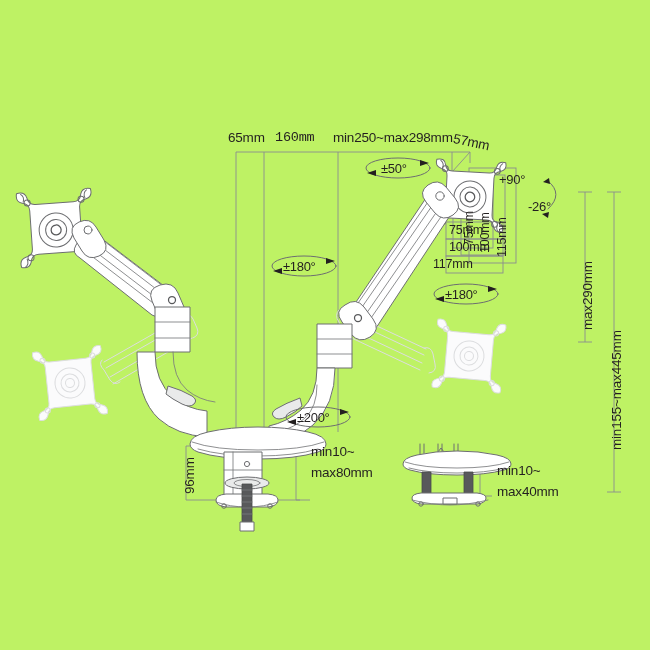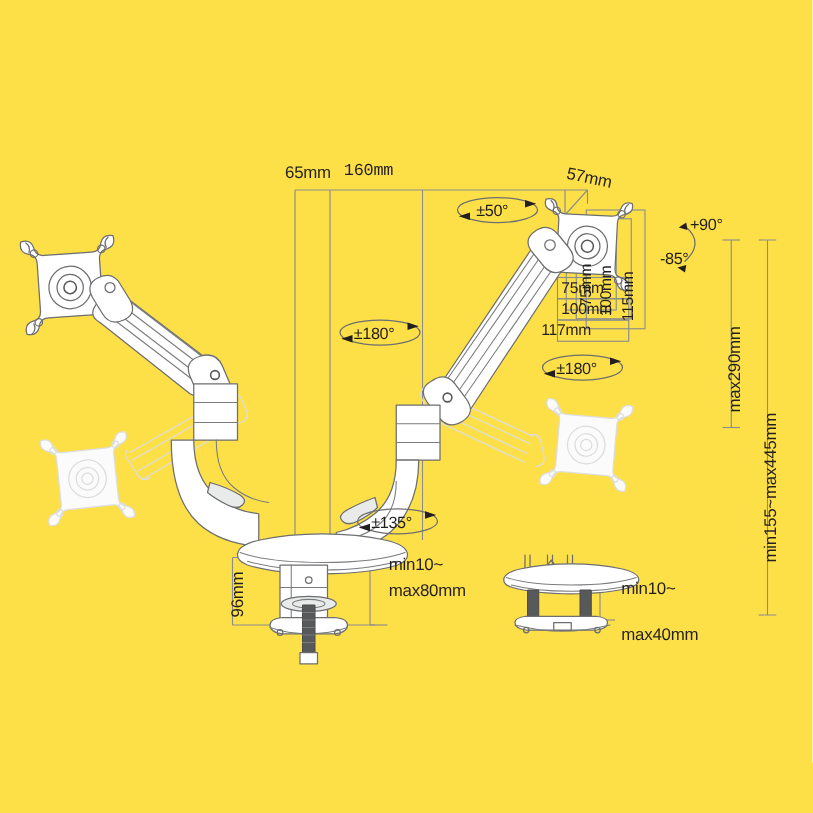--- a/index.html
+++ b/index.html
@@ -1,17 +1,17 @@
 <!DOCTYPE html>
 <html><head>
 <meta charset="utf-8">
 <style>
   html,body{margin:0;padding:0;background:#ffffff;}
   body{font-family:"Liberation Sans", sans-serif;}
-  #root{position:relative;width:650px;height:650px;background:#fde047;overflow:hidden;}
+  #root{position:relative;width:650px;height:650px;background:#bef264;overflow:hidden;}
   #svgroot{position:absolute;left:0;top:0;width:650px;height:650px;}
   .lbl{position:absolute;color:#231f20;font-family:"Liberation Sans", sans-serif;white-space:nowrap;}
   .dim{font-size:13.5px;letter-spacing:-0.2px;}
   .dimsm{font-size:12.5px;letter-spacing:-0.2px;}
   .rot90{transform-origin:0 0;transform:rotate(-90deg);}
   .ang{font-size:13px;letter-spacing:-0.3px;}
 </style>
 </head>
 <body>
 
@@ -260,40 +260,41 @@
 
       <path class="ln" d="M548,181 q16,13 0,28"></path>
       <path class="arr" d="M549,178 l-6,4 l7,2 Z"></path>
       <path class="arr" d="M549,212 l-7,2 l6,4 Z"></path>
     </g>
 
   </svg>
 
   <div class="lbl dim" style="left:228px;top:130px;">65mm</div>
   <div class="lbl dim" style="left:275px;top:130px;font-family:Liberation Mono, monospace;">160mm</div>
+  <div class="lbl dim" style="left:333px;top:130px;">min250~max298mm</div>
   <div class="lbl dim" style="left:455px;top:131px;transform:rotate(12deg);transform-origin:0 0;">57mm</div>
 
   <div class="lbl dimsm rot90" style="left:462px;top:245px;">75mm</div>
   <div class="lbl dimsm rot90" style="left:478px;top:253px;">100mm</div>
   <div class="lbl dimsm rot90" style="left:495px;top:257px;">115mm</div>
 
   <div class="lbl dimsm" style="left:449px;top:223px;">75mm</div>
   <div class="lbl dimsm" style="left:449px;top:240px;">100mm</div>
   <div class="lbl dimsm" style="left:433px;top:257px;">117mm</div>
 
-  <div class="lbl ang" style="left:552px;top:172px;">+90°</div>
-  <div class="lbl ang" style="left:528px;top:199px;">-85°</div>
+  <div class="lbl ang" style="left:499px;top:172px;">+90°</div>
+  <div class="lbl ang" style="left:528px;top:199px;">-26°</div>
 
   <div class="lbl ang" style="left:381px;top:161px;">±50°</div>
   <div class="lbl ang" style="left:283px;top:259px;">±180°</div>
   <div class="lbl ang" style="left:445px;top:287px;">±180°</div>
-  <div class="lbl ang" style="left:297px;top:410px;">±135°</div>
+  <div class="lbl ang" style="left:297px;top:410px;">±200°</div>
 
   <div class="lbl dim rot90" style="left:580px;top:330px;">max290mm</div>
   <div class="lbl dim rot90" style="left:609px;top:450px;">min155~max445mm</div>
 
   <div class="lbl dim rot90" style="left:182px;top:494px;">96mm</div>
   <div class="lbl dim" style="left:311px;top:444px;">min10~</div>
   <div class="lbl dim" style="left:311px;top:465px;">max80mm</div>
   <div class="lbl dim" style="left:497px;top:463px;">min10~</div>
-  <div class="lbl dim" style="left:497px;top:500px;">max40mm</div>
+  <div class="lbl dim" style="left:497px;top:484px;">max40mm</div>
 
 </div>
 
 </body></html>

